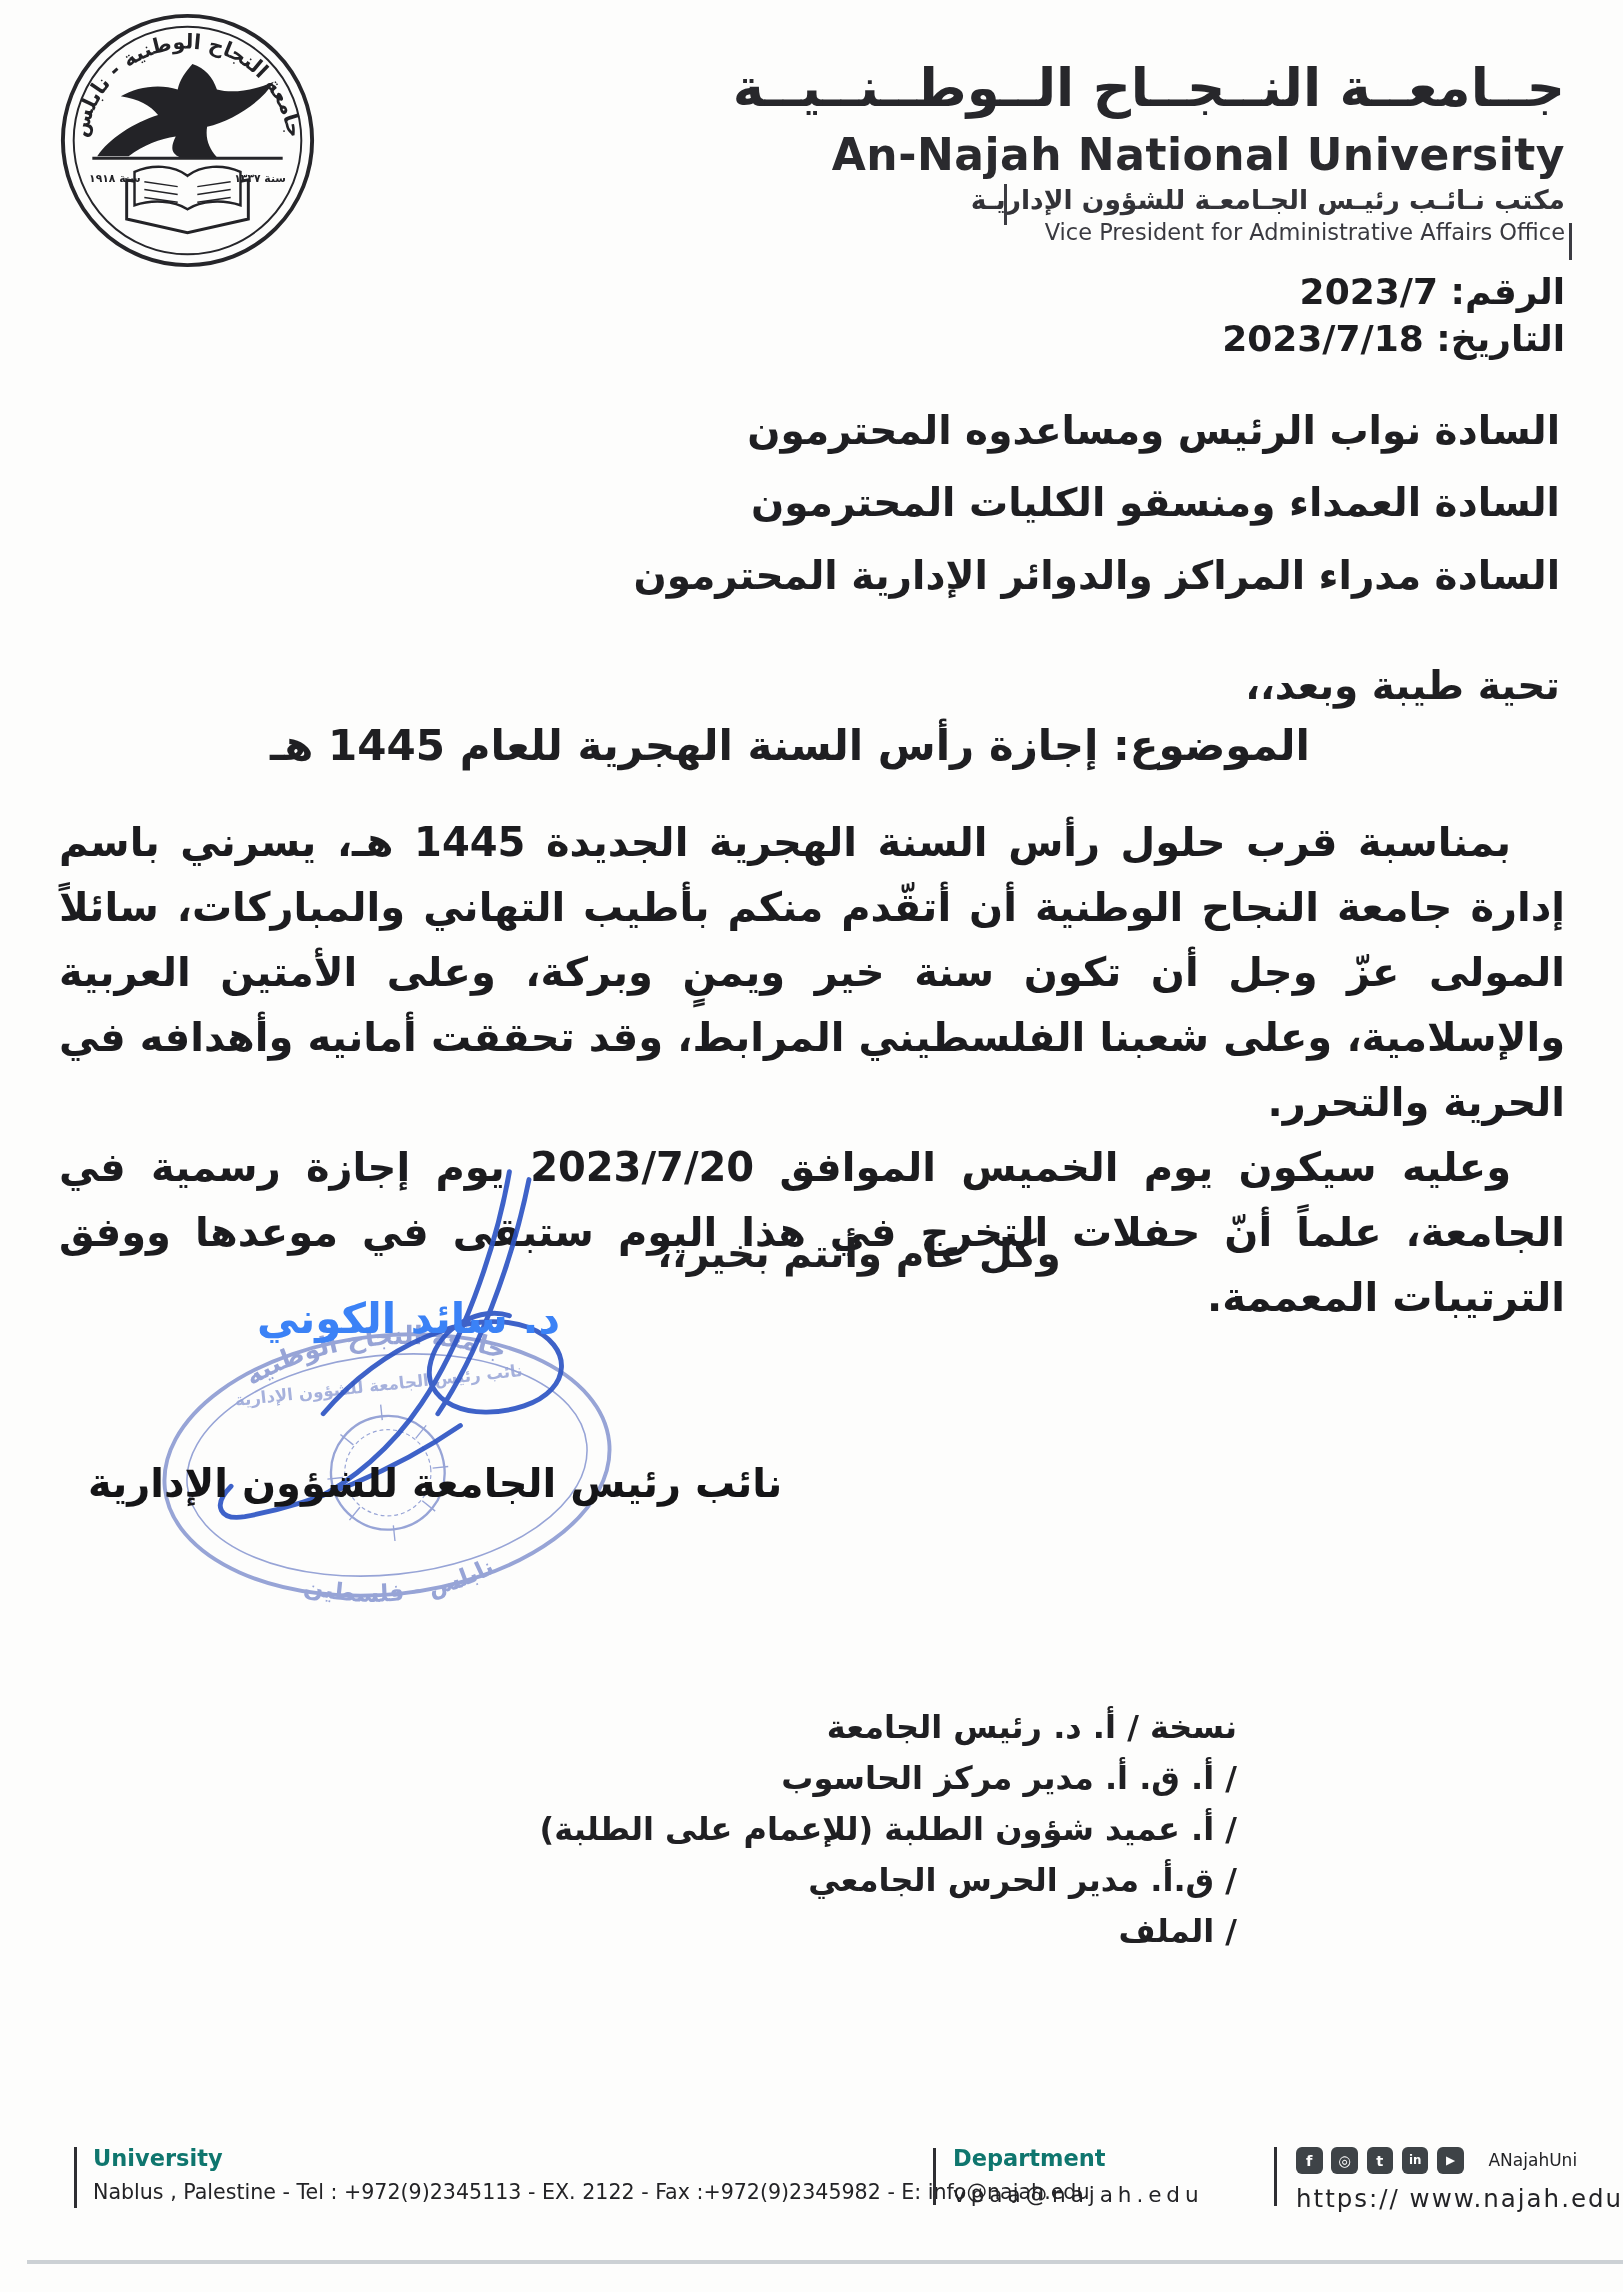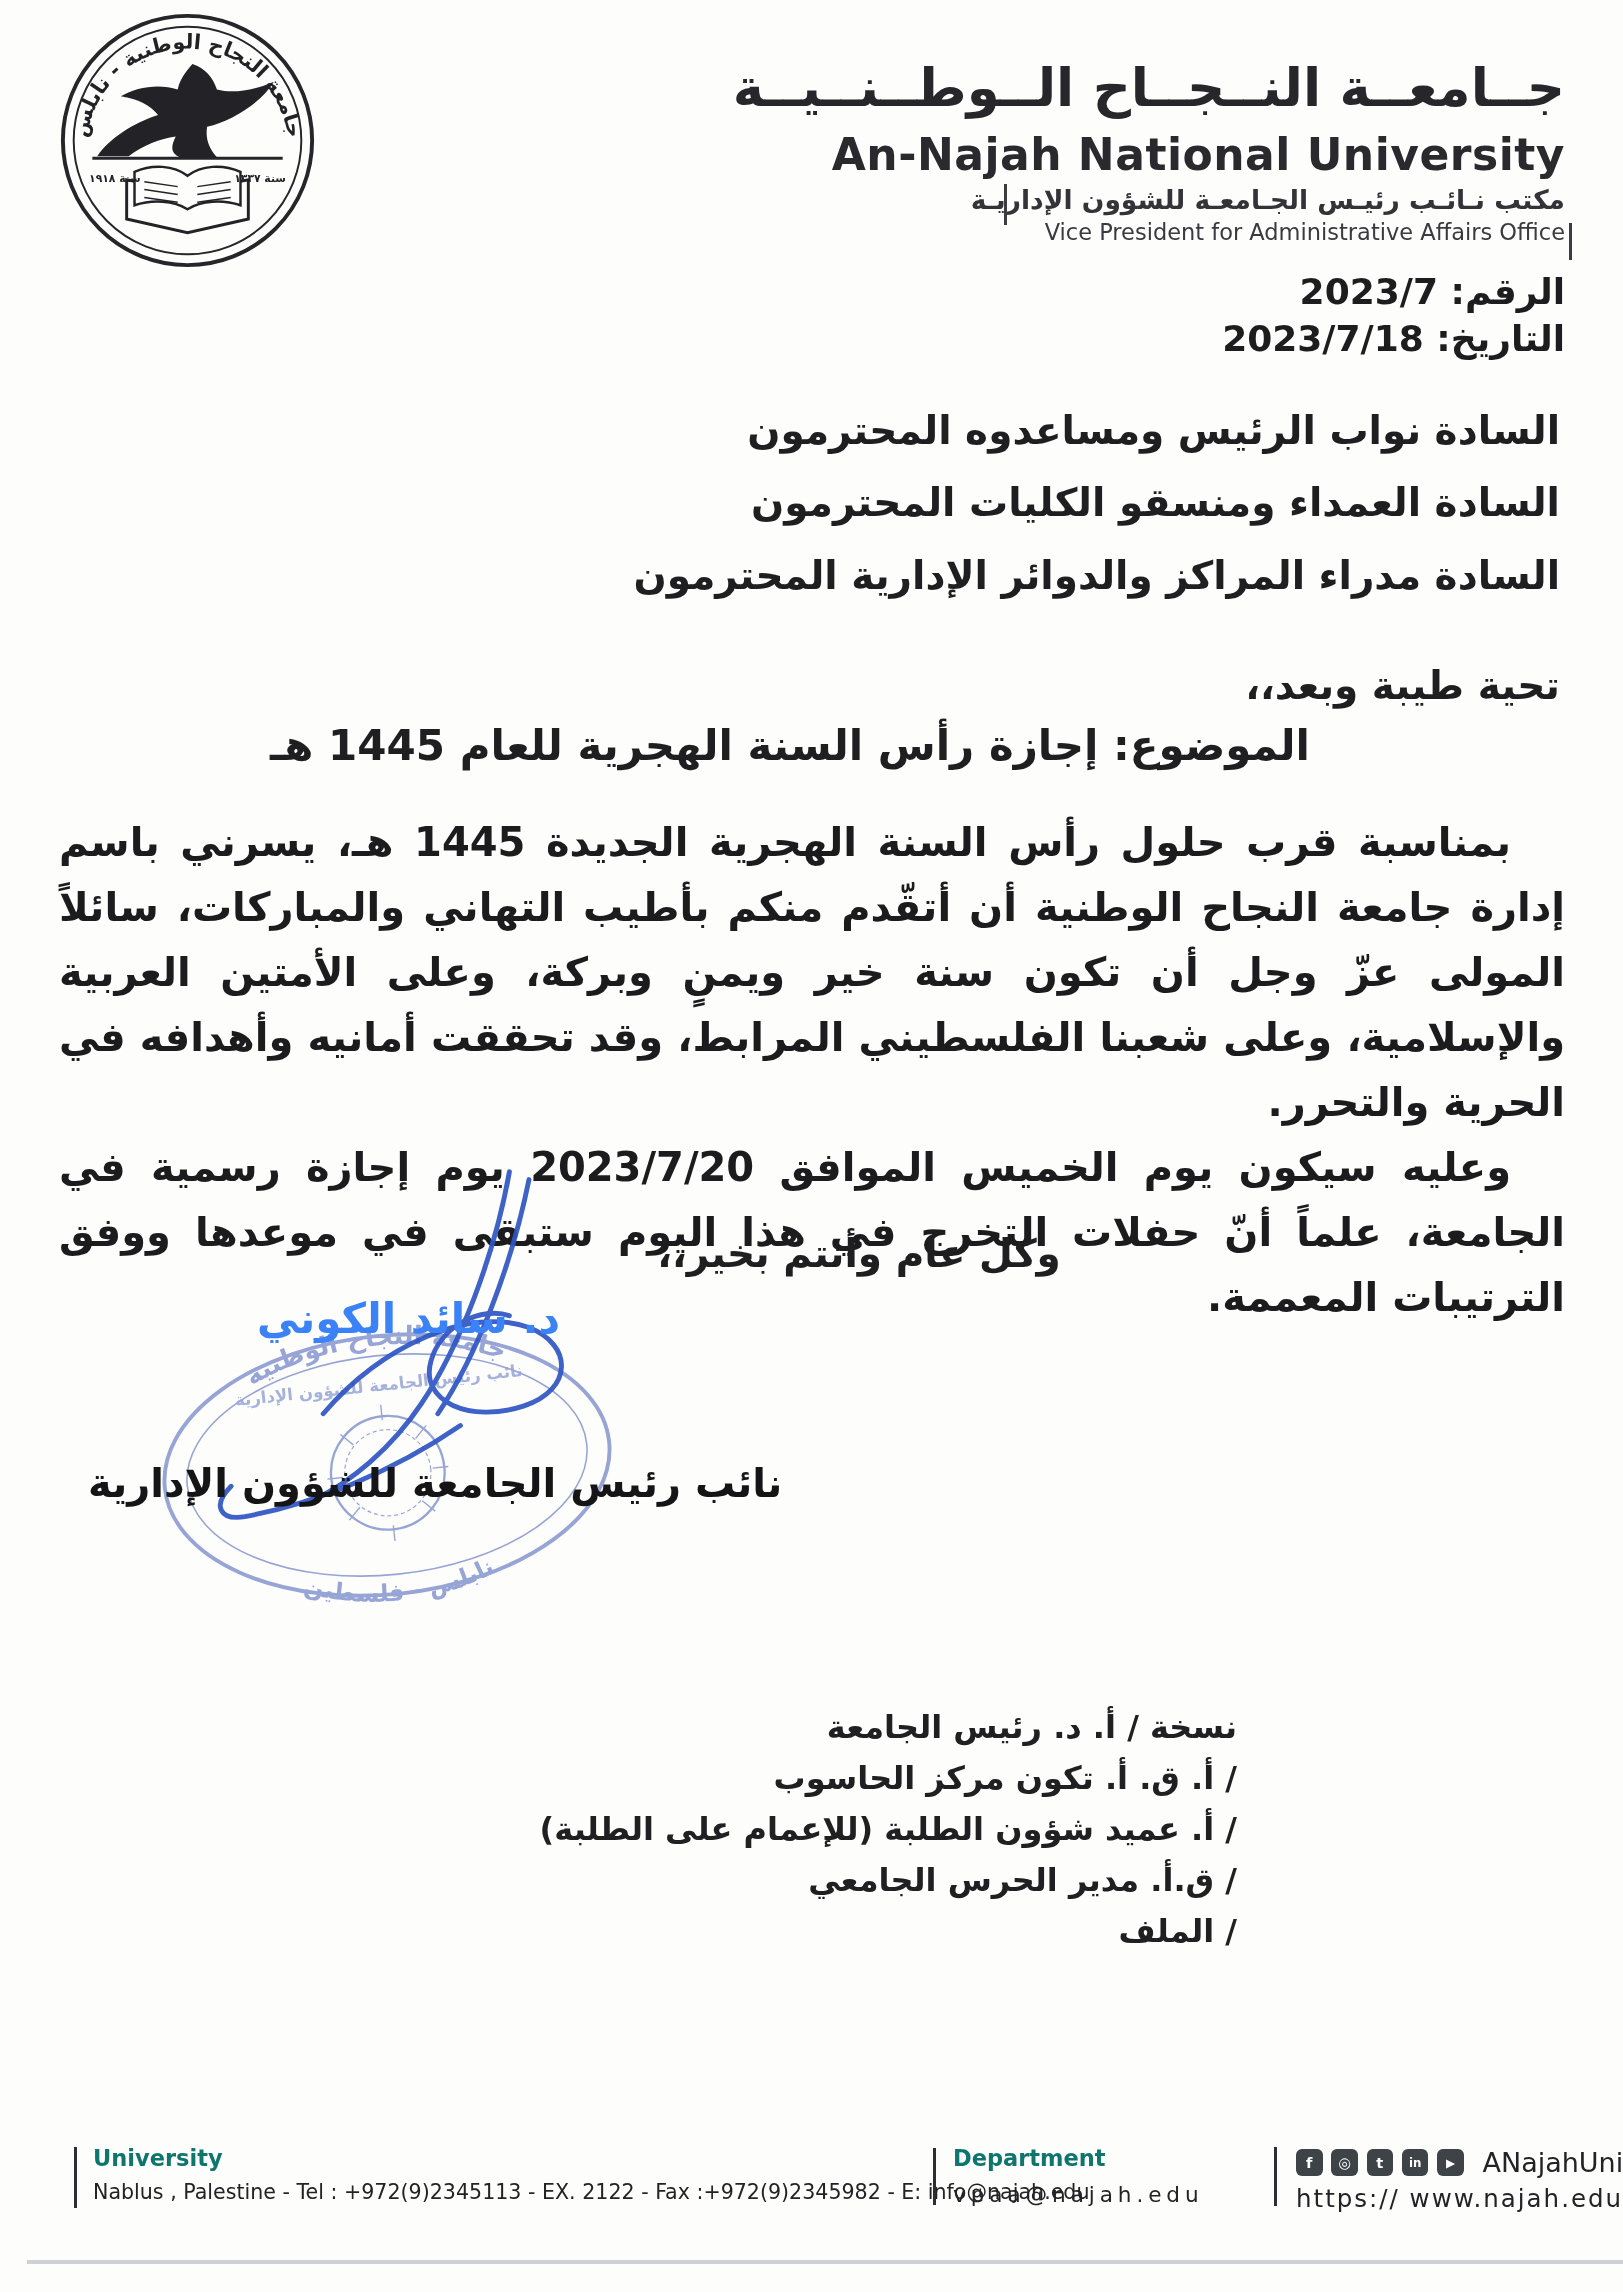--- a/index.html
+++ b/index.html
@@ -136,40 +136,40 @@
       <path d="M 330 1442 C 390 1372 480 1332 540 1354 C 585 1372 585 1417 535 1434 C 480 1452 428 1430 440 1388 C 450 1352 492 1332 520 1342"></path>
       <path d="M 470 1454 C 400 1502 320 1534 250 1547 C 225 1551 216 1536 236 1516"></path>
     </g>
   </svg>
 
   <div class="abs sig-name rtl">د. سائد الكوني</div>
   <div class="abs sig-title rtl">نائب رئيس الجامعة للشؤون الإدارية</div>
 
   <div class="abs cc">
     <div>نسخة / أ. د. رئيس الجامعة</div>
-    <div>/ أ. ق. أ. تكون مركز الحاسوب</div>
+    <div>/ أ. ق. أ. مدير مركز الحاسوب</div>
     <div>/ أ. عميد شؤون الطلبة (للإعمام على الطلبة)</div>
     <div>/ ق.أ. مدير الحرس الجامعي</div>
     <div>/ الملف</div>
   </div>
 
   <div class="abs vbar" style="left:74px; top:2147px; height:61px; background:#2e2e32;"></div>
   <div class="abs foot-label" style="left:93px; top:2145px;">University</div>
   <div class="abs foot-text" style="left:93px; top:2180px; font-size:20.6px;">Nablus , Palestine - Tel : +972(9)2345113 - EX. 2122 - Fax :+972(9)2345982 - E: info@najah.edu</div>
 
   <div class="abs vbar" style="left:933px; top:2148px; height:57px; background:#2e2e32;"></div>
   <div class="abs foot-label" style="left:953px; top:2145px;">Department</div>
   <div class="abs foot-text" style="left:953px; top:2182px; letter-spacing:4.9px;">vpaa@najah.edu</div>
 
   <div class="abs vbar" style="left:1274px; top:2147px; height:59px; background:#2e2e32;"></div>
   <div class="abs icon-row" style="left:1296px; top:2147px;">
     <span class="sicon">f</span>
     <span class="sicon">◎</span>
     <span class="sicon">t</span>
     <span class="sicon" style="font-size:11.8px;">in</span>
     <span class="sicon" style="font-size:11.8px;">▶</span>
-    <span class="foot-text" style="font-size:27px; margin-right:3.9px; margin-left:10px;">ANajahUni</span>
+    <span class="foot-text" style="font-size:17px; margin-right:3.9px; margin-left:16px;">ANajahUni</span>
   </div>
   <div class="abs foot-text" style="left:1296px; top:2184px; font-size:24.5px; letter-spacing:2px;">https:// www.najah.edu</div>
 
   <div class="abs bottom-line"></div>
 </div>
 
 
 </body></html>

